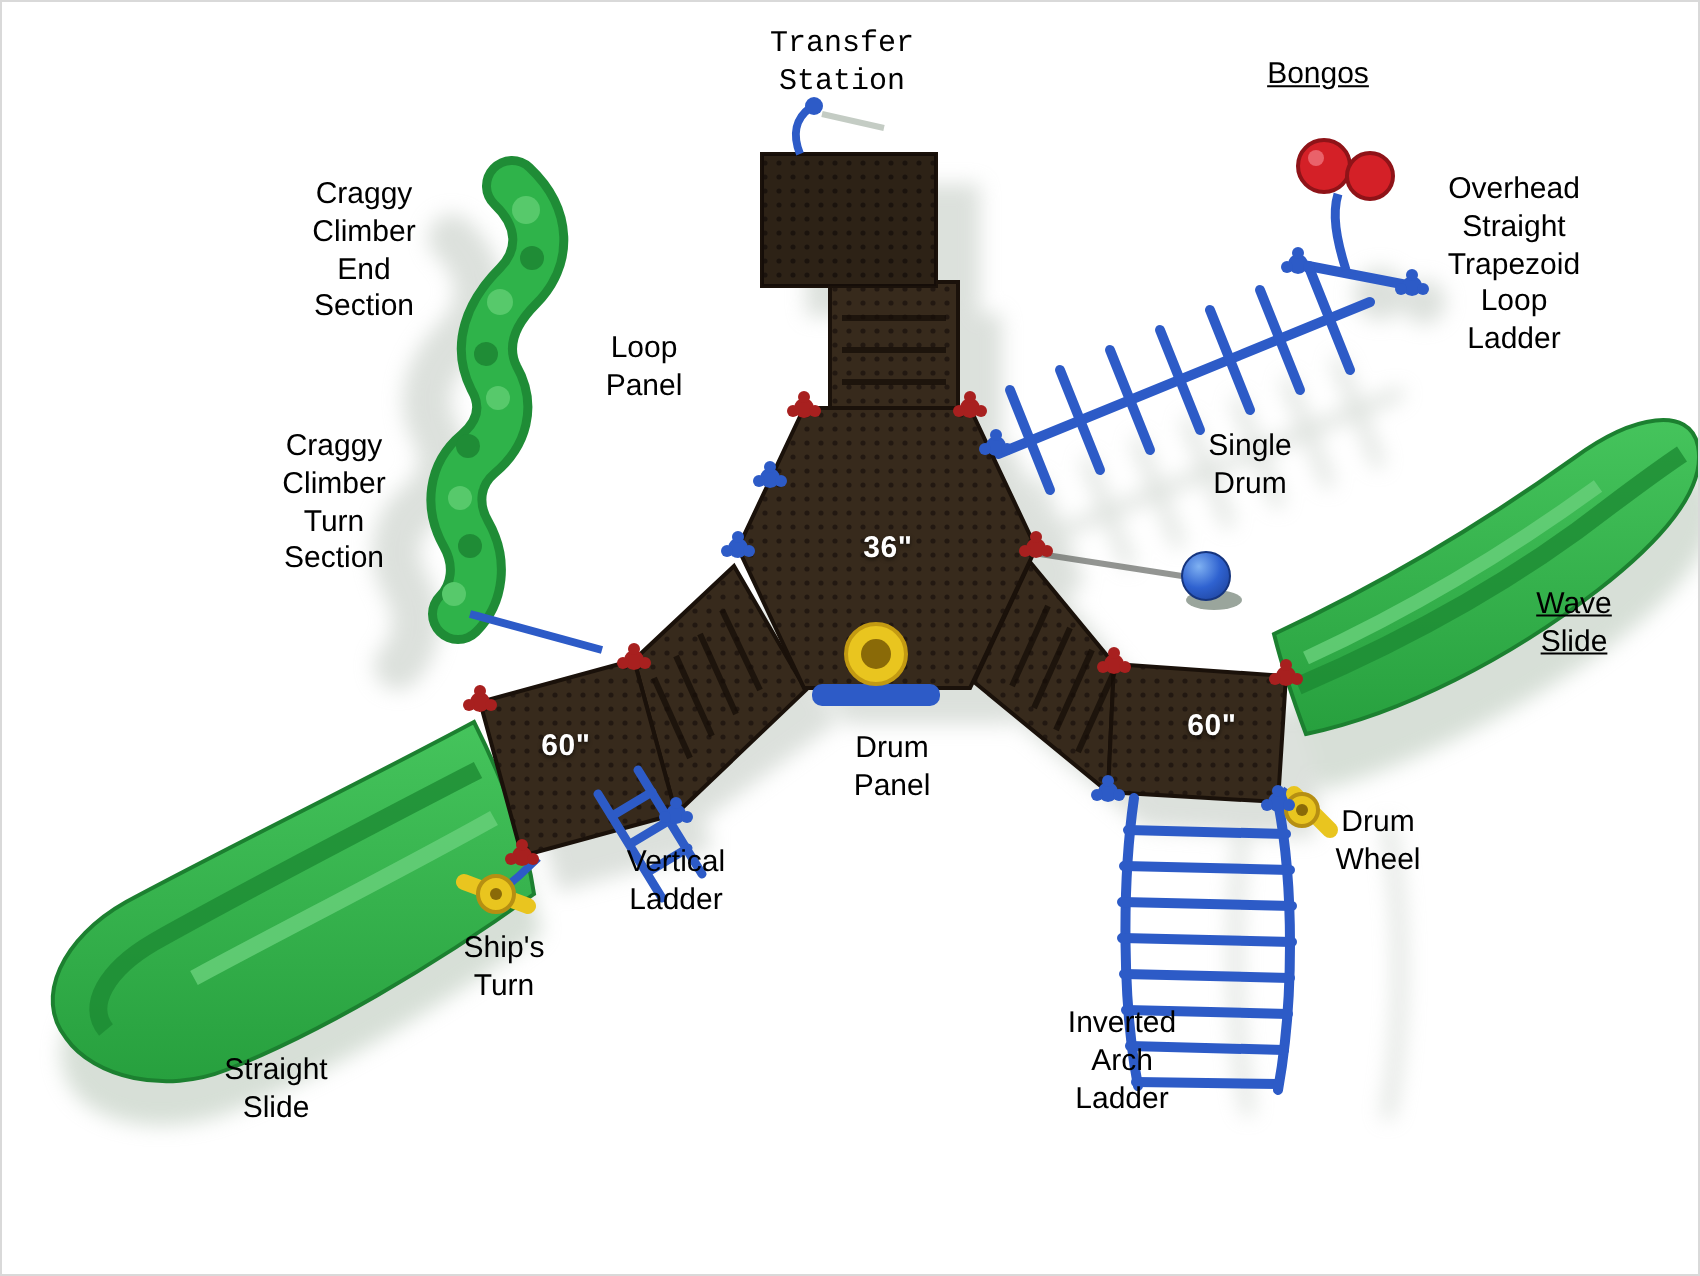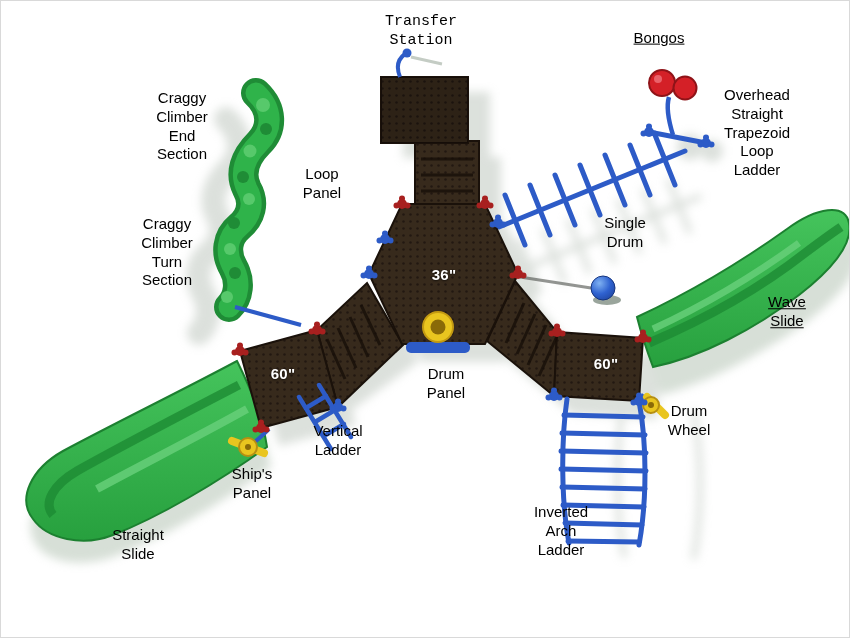--- a/index.html
+++ b/index.html
@@ -267,21 +267,21 @@
 Drum</div>
   <div class="label" style="left:786px; top:311px;text-decoration:underline;">Wave
 Slide</div>
   <div class="label" style="left:445px; top:383px;">Drum
 Panel</div>
   <div class="label" style="left:688px; top:420px;">Drum
 Wheel</div>
   <div class="label" style="left:337px; top:440px;">Vertical
 Ladder</div>
   <div class="label" style="left:251px; top:483px;">Ship's
-Panel</div>
+Turn</div>
   <div class="label" style="left:532px; top:530px;margin-left:28px;">Inverted
 Arch
 Ladder</div>
   <div class="label" style="left:137px; top:544px;">Straight
 Slide</div>
 
   <div class="deck-size" style="left:443px; top:273px;">36"</div>
   <div class="deck-size" style="left:282px; top:372px;">60"</div>
   <div class="deck-size" style="left:605px; top:362px;">60"</div>
 

